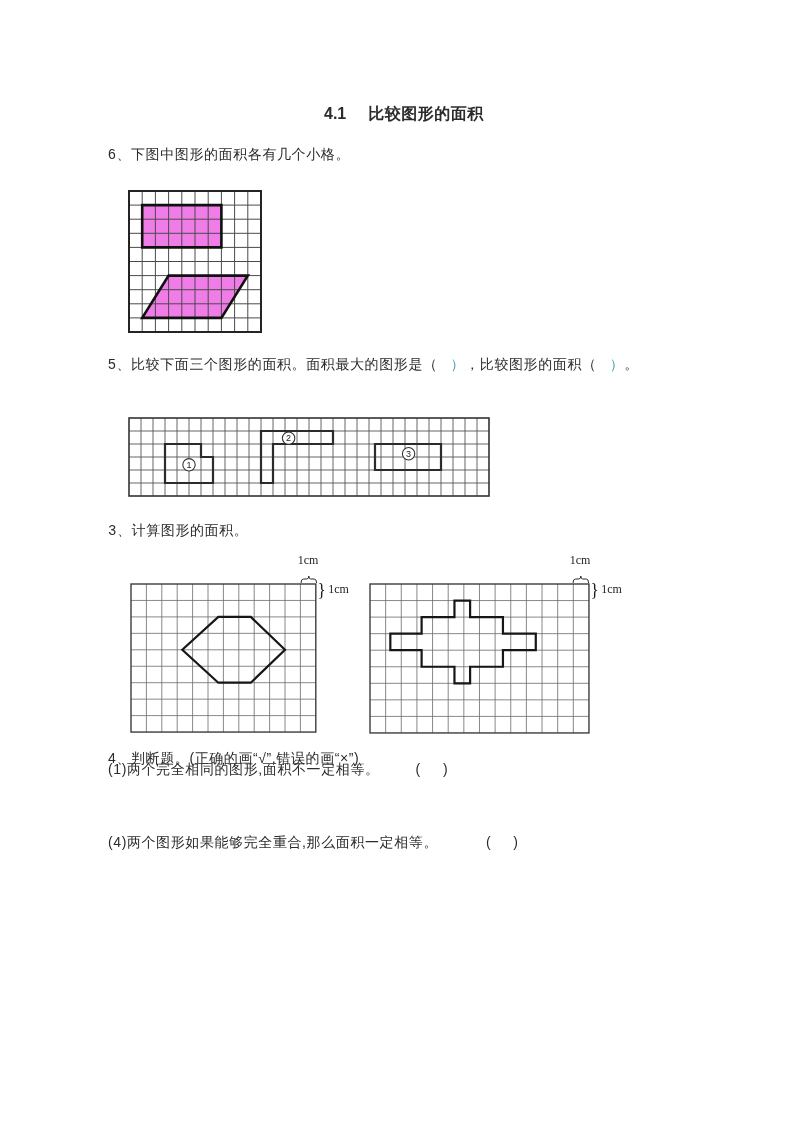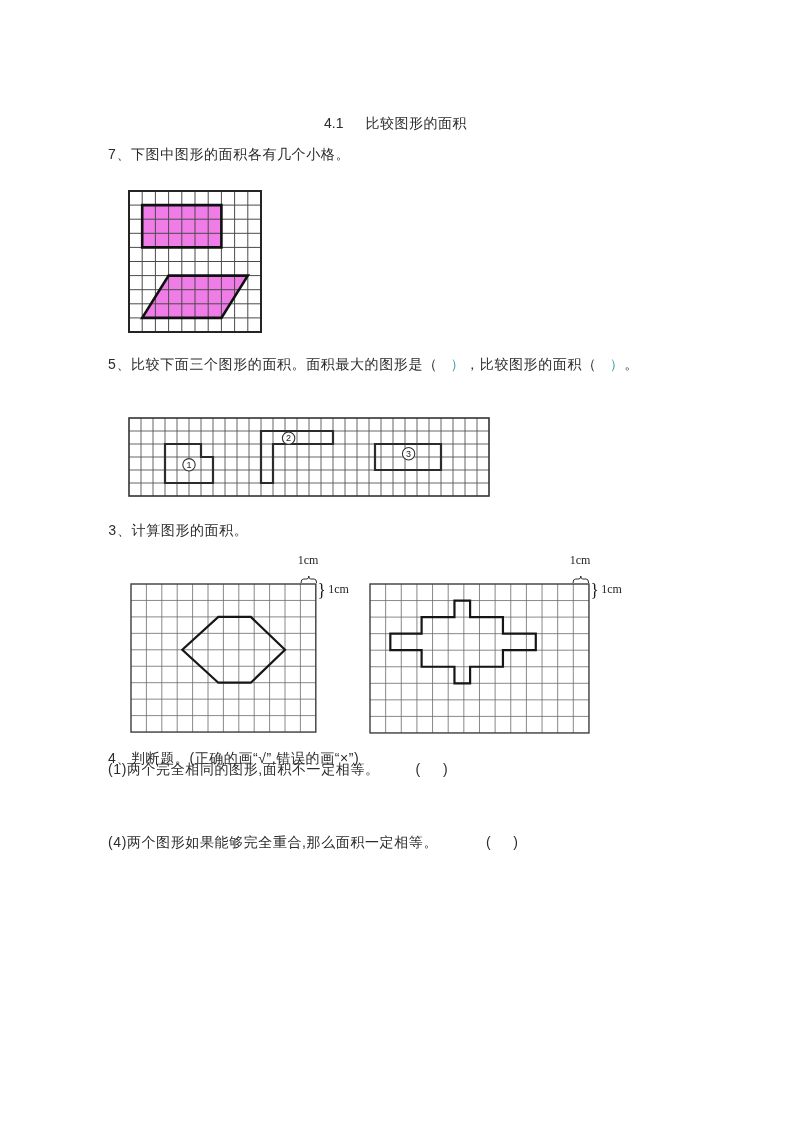--- a/index.html
+++ b/index.html
@@ -2,42 +2,42 @@
 <html><head>
 <meta charset="utf-8">
 <style>
   html,body{margin:0;padding:0;background:#ffffff;}
   .page{
     position:relative;width:793px;height:1122px;background:#ffffff;
     font-family:"Liberation Sans","DejaVu Sans",sans-serif;
     color:#2b2b2b;overflow:hidden;
   }
   .abs{position:absolute;}
-  .title{font-weight:normal;font-size:14px;letter-spacing:0.5px;white-space:nowrap;margin-top:11px;}
+  .title{font-weight:bold;font-size:16px;letter-spacing:0.5px;white-space:nowrap;}
   .title .num{margin-right:22px;letter-spacing:0;}
   .qtext{font-size:14px;letter-spacing:0.6px;white-space:nowrap;}
   .gap-in-paren{display:inline-block;width:13px;}
   .gap-ans{display:inline-block;width:22px;}
   .ans-group{white-space:nowrap;}
   .teal{}
   .cm-top{font-family:"Liberation Serif","DejaVu Serif",serif;font-size:12px;text-align:center;color:#1d1d1d;}
   .cm-side{font-family:"Liberation Serif","DejaVu Serif",serif;font-size:12px;color:#1d1d1d;white-space:nowrap;display:flex;align-items:center;}
   .cm-side .vbrace{font-size:19px;font-weight:400;line-height:17px;margin-right:2px;transform:scaleX(0.9);}
   .gridbox svg{display:block;}
 </style>
 </head>
 <body>
 
 <div class="page">
 
   <div class="abs title" style="left:324px;top:104px;">
     <span class="num">4.1</span><span>比较图形的面积</span>
   </div>
 
-  <div class="abs qtext" style="left:108px;top:146px;">7、下图中图形的面积各有几个小格。</div>
+  <div class="abs qtext" style="left:108px;top:146px;">6、下图中图形的面积各有几个小格。</div>
 
   <div class="abs gridbox" style="left:126px;top:188px;">
       <svg width="138" height="147">
         <polygon points="16.2,17.1 95.39999999999999,17.1 95.39999999999999,59.4 16.2,59.4" fill="#f07ce8" stroke="none"></polygon>
         <polygon points="42.599999999999994,87.6 121.8,87.6 95.39999999999999,129.89999999999998 16.2,129.89999999999998" fill="#f07ce8" stroke="none"></polygon>
         <line x1="16.2" y1="3" x2="16.2" y2="144" stroke="#4a4a4a" stroke-width="1"></line>
         <line x1="29.4" y1="3" x2="29.4" y2="144" stroke="#4a4a4a" stroke-width="1"></line>
         <line x1="42.599999999999994" y1="3" x2="42.599999999999994" y2="144" stroke="#4a4a4a" stroke-width="1"></line>
         <line x1="55.8" y1="3" x2="55.8" y2="144" stroke="#4a4a4a" stroke-width="1"></line>
         <line x1="69" y1="3" x2="69" y2="144" stroke="#4a4a4a" stroke-width="1"></line>

